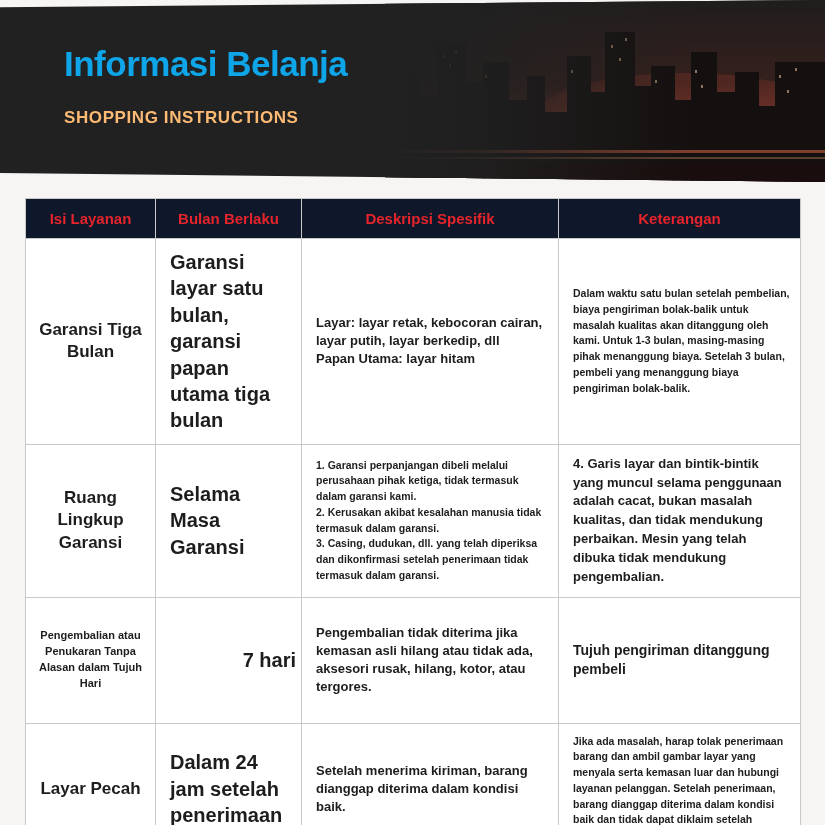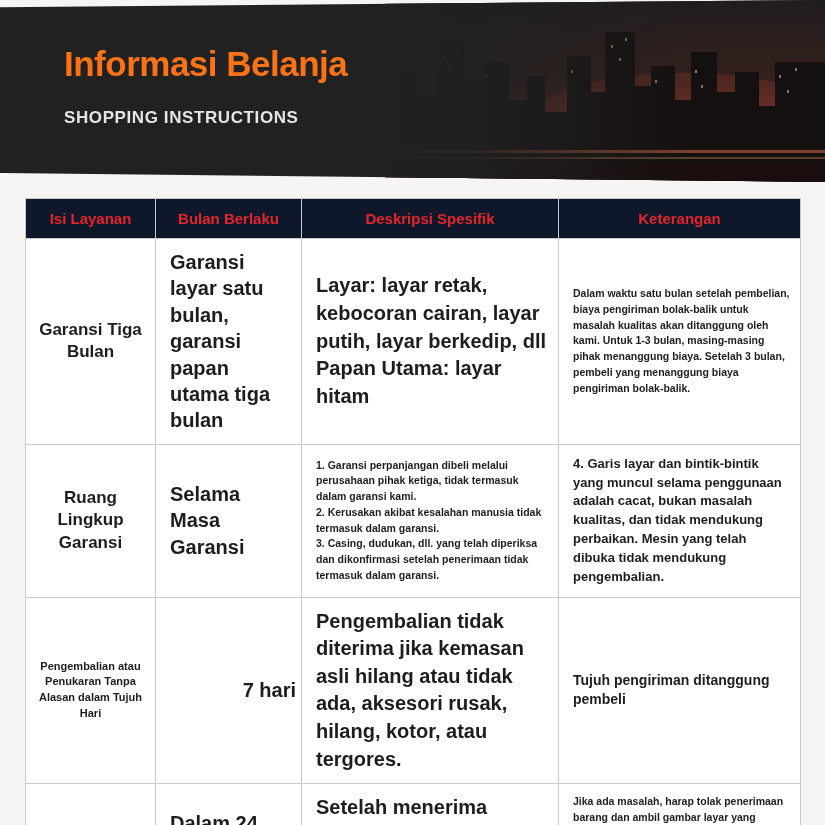--- a/index.html
+++ b/index.html
@@ -32,26 +32,26 @@
   .skyline-fade{
     position:absolute;inset:0;
     background:linear-gradient(to right, var(--dark) 0%, rgba(33,33,33,0.85) 22%, rgba(33,33,33,0) 70%);
   }
   .hero-text{
     position:absolute;left:64px;top:44px;z-index:2;
   }
   .hero-title{
     margin:0;
     font-size:35px;font-weight:700;letter-spacing:-0.5px;
-    color:#f97316;
+    color:#0ea5e9;
   }
   .hero-subtitle{
     margin:24px 0 0 0;
     font-size:17px;font-weight:700;letter-spacing:0.6px;
-    color:#e5e5e5;
+    color:#fdba74;
   }
   
   .content{padding:16px 25px 0 25px;}
   table.info-table{
     width:775px;table-layout:fixed;border-collapse:collapse;
     background:#ffffff;
   }
   .info-table th,.info-table td{
     border:1px solid var(--border);
     vertical-align:middle;
@@ -67,21 +67,21 @@
     padding:4px 6px;
   }
   td{padding:10px 10px 10px 14px;line-height:1.32;font-weight:700;}
   
   td.c-service{text-align:center;padding:8px 6px;font-size:17px;}
   td.c-service.sm{font-size:11px;line-height:1.45;}
   
   td.c-period{font-size:20px;}
   td.c-period.center{text-align:right;padding-left:6px;padding-right:5px;}
   
-  td.c-desc{font-size:20px;line-height:1.38;}
+  td.c-desc{font-size:13px;line-height:1.38;}
   td.c-desc.sm{font-size:10.5px;line-height:1.5;}
   td.c-desc.md{font-size:12.5px;line-height:1.4;}
   
   td.c-notes{font-size:14px;line-height:1.4;}
   td.c-notes.sm{font-size:10.5px;line-height:1.5;}
   td.c-notes.md{font-size:13px;line-height:1.45;}
   td.c-notes.lg{font-size:15px;}
   
   tr.r0{height:128px;}
   tr.r1{height:146px;}

